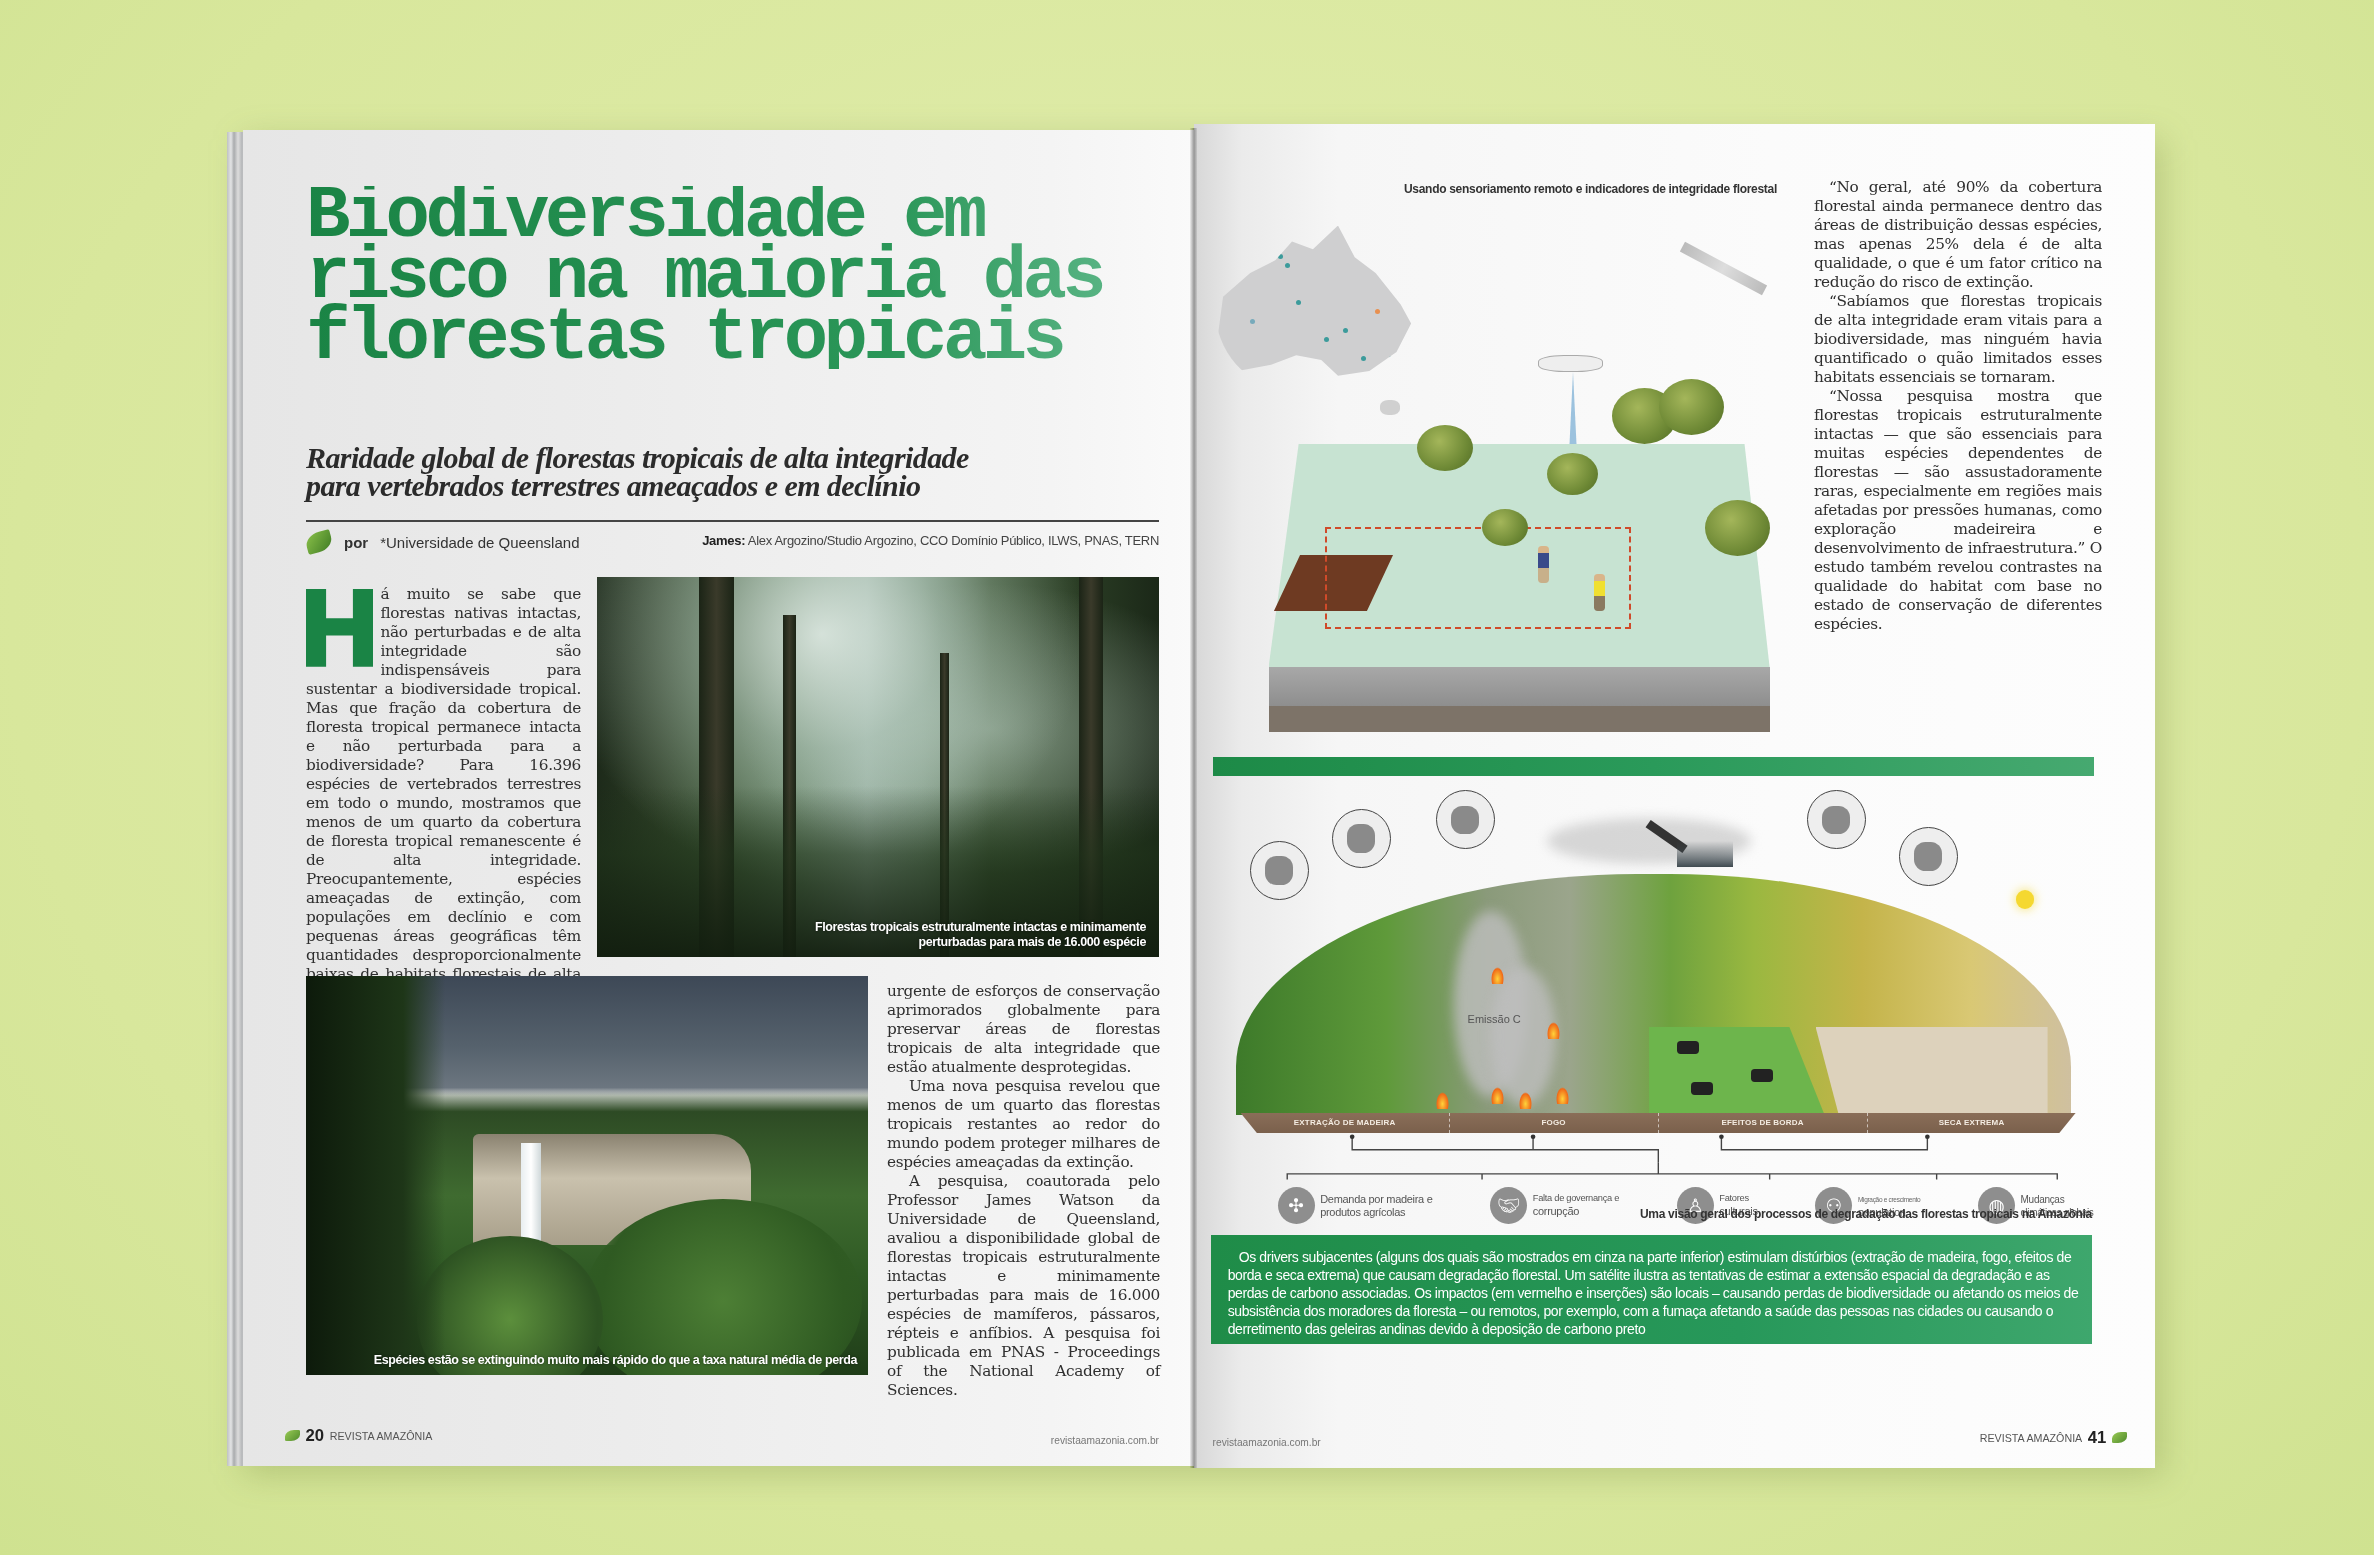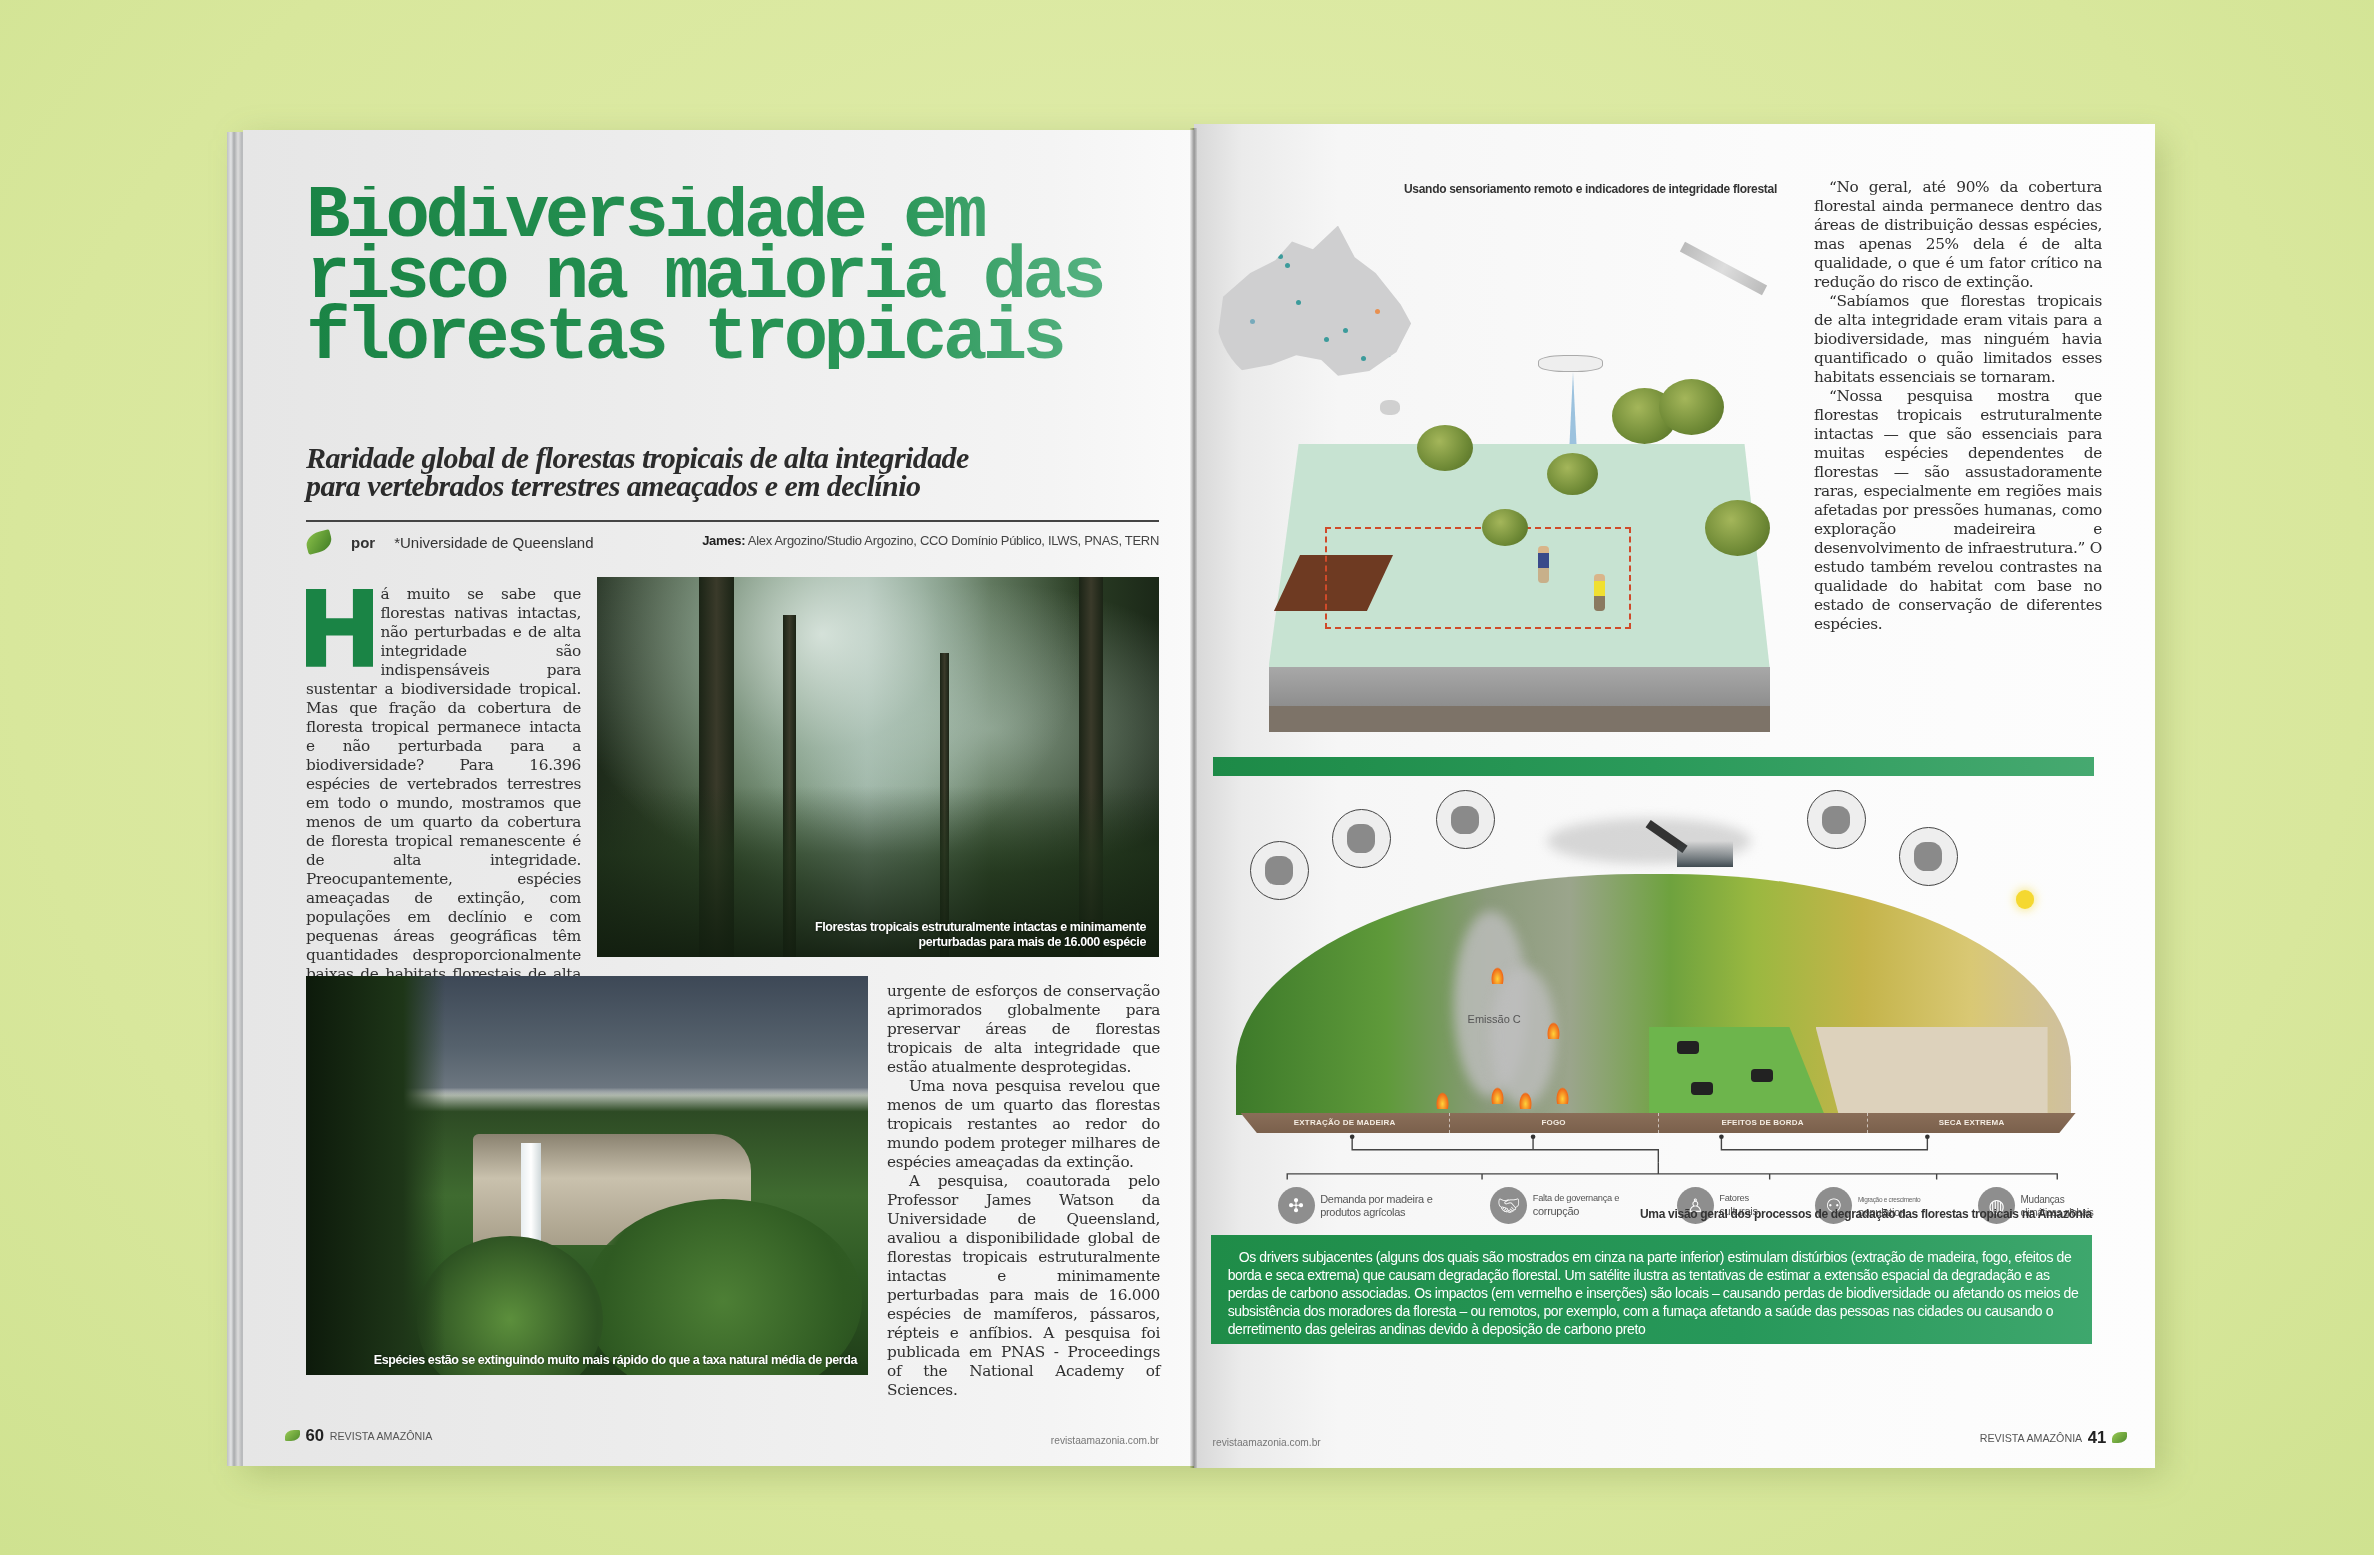--- a/index.html
+++ b/index.html
@@ -9,21 +9,21 @@
 .spine-stack{position:absolute;left:227px;top:132px;width:20.4px;height:1334px;background:linear-gradient(90deg,#bfc1c3 0%,#e2e3e4 20%,#a9abad 35%,#dcdcdc 55%,#b5b7b9 75%,#e6e6e6 100%)}
 .page{position:absolute;top:130px;background:#ededed;overflow:hidden}
 .page.left{left:243px;width:951px;height:1336px;background:linear-gradient(90deg,#e6e6e6 0%,#ececec 40%,#f4f4f4 85%,#fafafa 100%)}
 .page.right{left:1194px;top:124px;width:961px;height:1344px;background:linear-gradient(90deg,#d7d7d7 0%,#ebebeb 5%,#f6f6f6 15%,#fbfbfb 60%,#fdfdfd 100%)}
 .gutter{position:absolute;left:1190px;top:128px;width:7.4px;height:1340px;background:linear-gradient(90deg,rgba(0,0,0,.05),rgba(0,0,0,.35),rgba(0,0,0,.08));z-index:5}
 
 
 .headline{position:absolute;left:63px;top:56px;width:835px;color:#1f8a4c;font-family:Liberation Mono, monospace;font-weight:bold;font-size:74px;line-height:61px;letter-spacing:-4.6px;background:linear-gradient(90deg,#1a8445 0%,#2a9658 70%,#5fb88a 100%);-webkit-background-clip:text;background-clip:text;-webkit-text-fill-color:transparent}
 .subhead{position:absolute;left:63px;top:314px;width:798px;font-family:"Liberation Serif",serif;font-style:italic;font-weight:bold;font-size:30px;line-height:28px;color:#2b2b2b;letter-spacing:-0.6px}
 .rule{position:absolute;left:63px;top:390px;width:853px;height:1.9px;background:#444}
-.byline{position:absolute;left:63px;top:402px;display:flex;align-items:center;gap:19px;font-size:15px;color:#333}
+.byline{position:absolute;left:63px;top:402px;display:flex;align-items:center;gap:12px;font-size:15px;color:#333}
 .leaf{width:26px;height:20.4px;border-radius:60% 10% 60% 10%;background:linear-gradient(135deg,#8cc24a,#3d7a23);transform:rotate(-15deg)}
 .byline b{font-weight:bold;font-size:15px}
 .credits{position:absolute;right:35px;top:403px;font-size:13px;color:#444;letter-spacing:-0.3px}
 .credits b{font-weight:bold;color:#222}
 .body-serif{font-family:"DejaVu Serif",serif;font-size:15.3px;line-height:19px;color:#2f2f2f;text-align:justify;hyphens:auto;letter-spacing:-0.3px}
 .col1{position:absolute;left:63px;top:455px;width:275px}
 .dropcap{float:left;width:67px;height:78px;margin:3.7px 7.4px 0 0;background:#1a8445;-webkit-clip-path:polygon(0 0,30% 0,30% 38%,70% 38%,70% 0,100% 0,100% 100%,70% 100%,70% 60%,30% 60%,30% 100%,0 100%);clip-path:polygon(0 0,30% 0,30% 38%,70% 38%,70% 0,100% 0,100% 100%,70% 100%,70% 60%,30% 60%,30% 100%,0 100%)}
 .col2{position:absolute;left:644px;top:852px;width:273px}
 .col2 p{text-indent:0}
 .col2 p.ind{text-indent:22px}
@@ -148,21 +148,21 @@
   </div>
 
   <div class="col2 body-serif">
     <p>urgente de esforços de conservação aprimorados globalmente para preservar áreas de florestas tropicais de alta integridade que estão atualmente desprotegidas.</p>
     <p class="ind">Uma nova pesquisa revelou que menos de um quarto das florestas tropicais restantes ao redor do mundo podem proteger milhares de espécies ameaçadas da extinção.</p>
     <p class="ind">A pesquisa, coautorada pelo Professor James Watson da Universidade de Queensland, avaliou a disponibilidade global de florestas tropicais estruturalmente intactas e minimamente perturbadas para mais de 16.000 espécies de mamíferos, pássaros, répteis e anfíbios. A pesquisa foi publicada em PNAS - Proceedings of the National Academy of Sciences.</p>
   </div>
 
   <div class="folio folio-l">
     <span class="mini-leaf"></span>
-    <span class="pn">60</span>
+    <span class="pn">20</span>
     <span>REVISTA AMAZÔNIA</span>
   </div>
   <div class="url-l">revistaamazonia.com.br</div>
 </div>
 
 <div class="gutter"></div>
 
 <div class="page right">
   <div class="fig1-title">Usando sensoriamento remoto e indicadores de integridade florestal</div>
   <div class="fig1">

